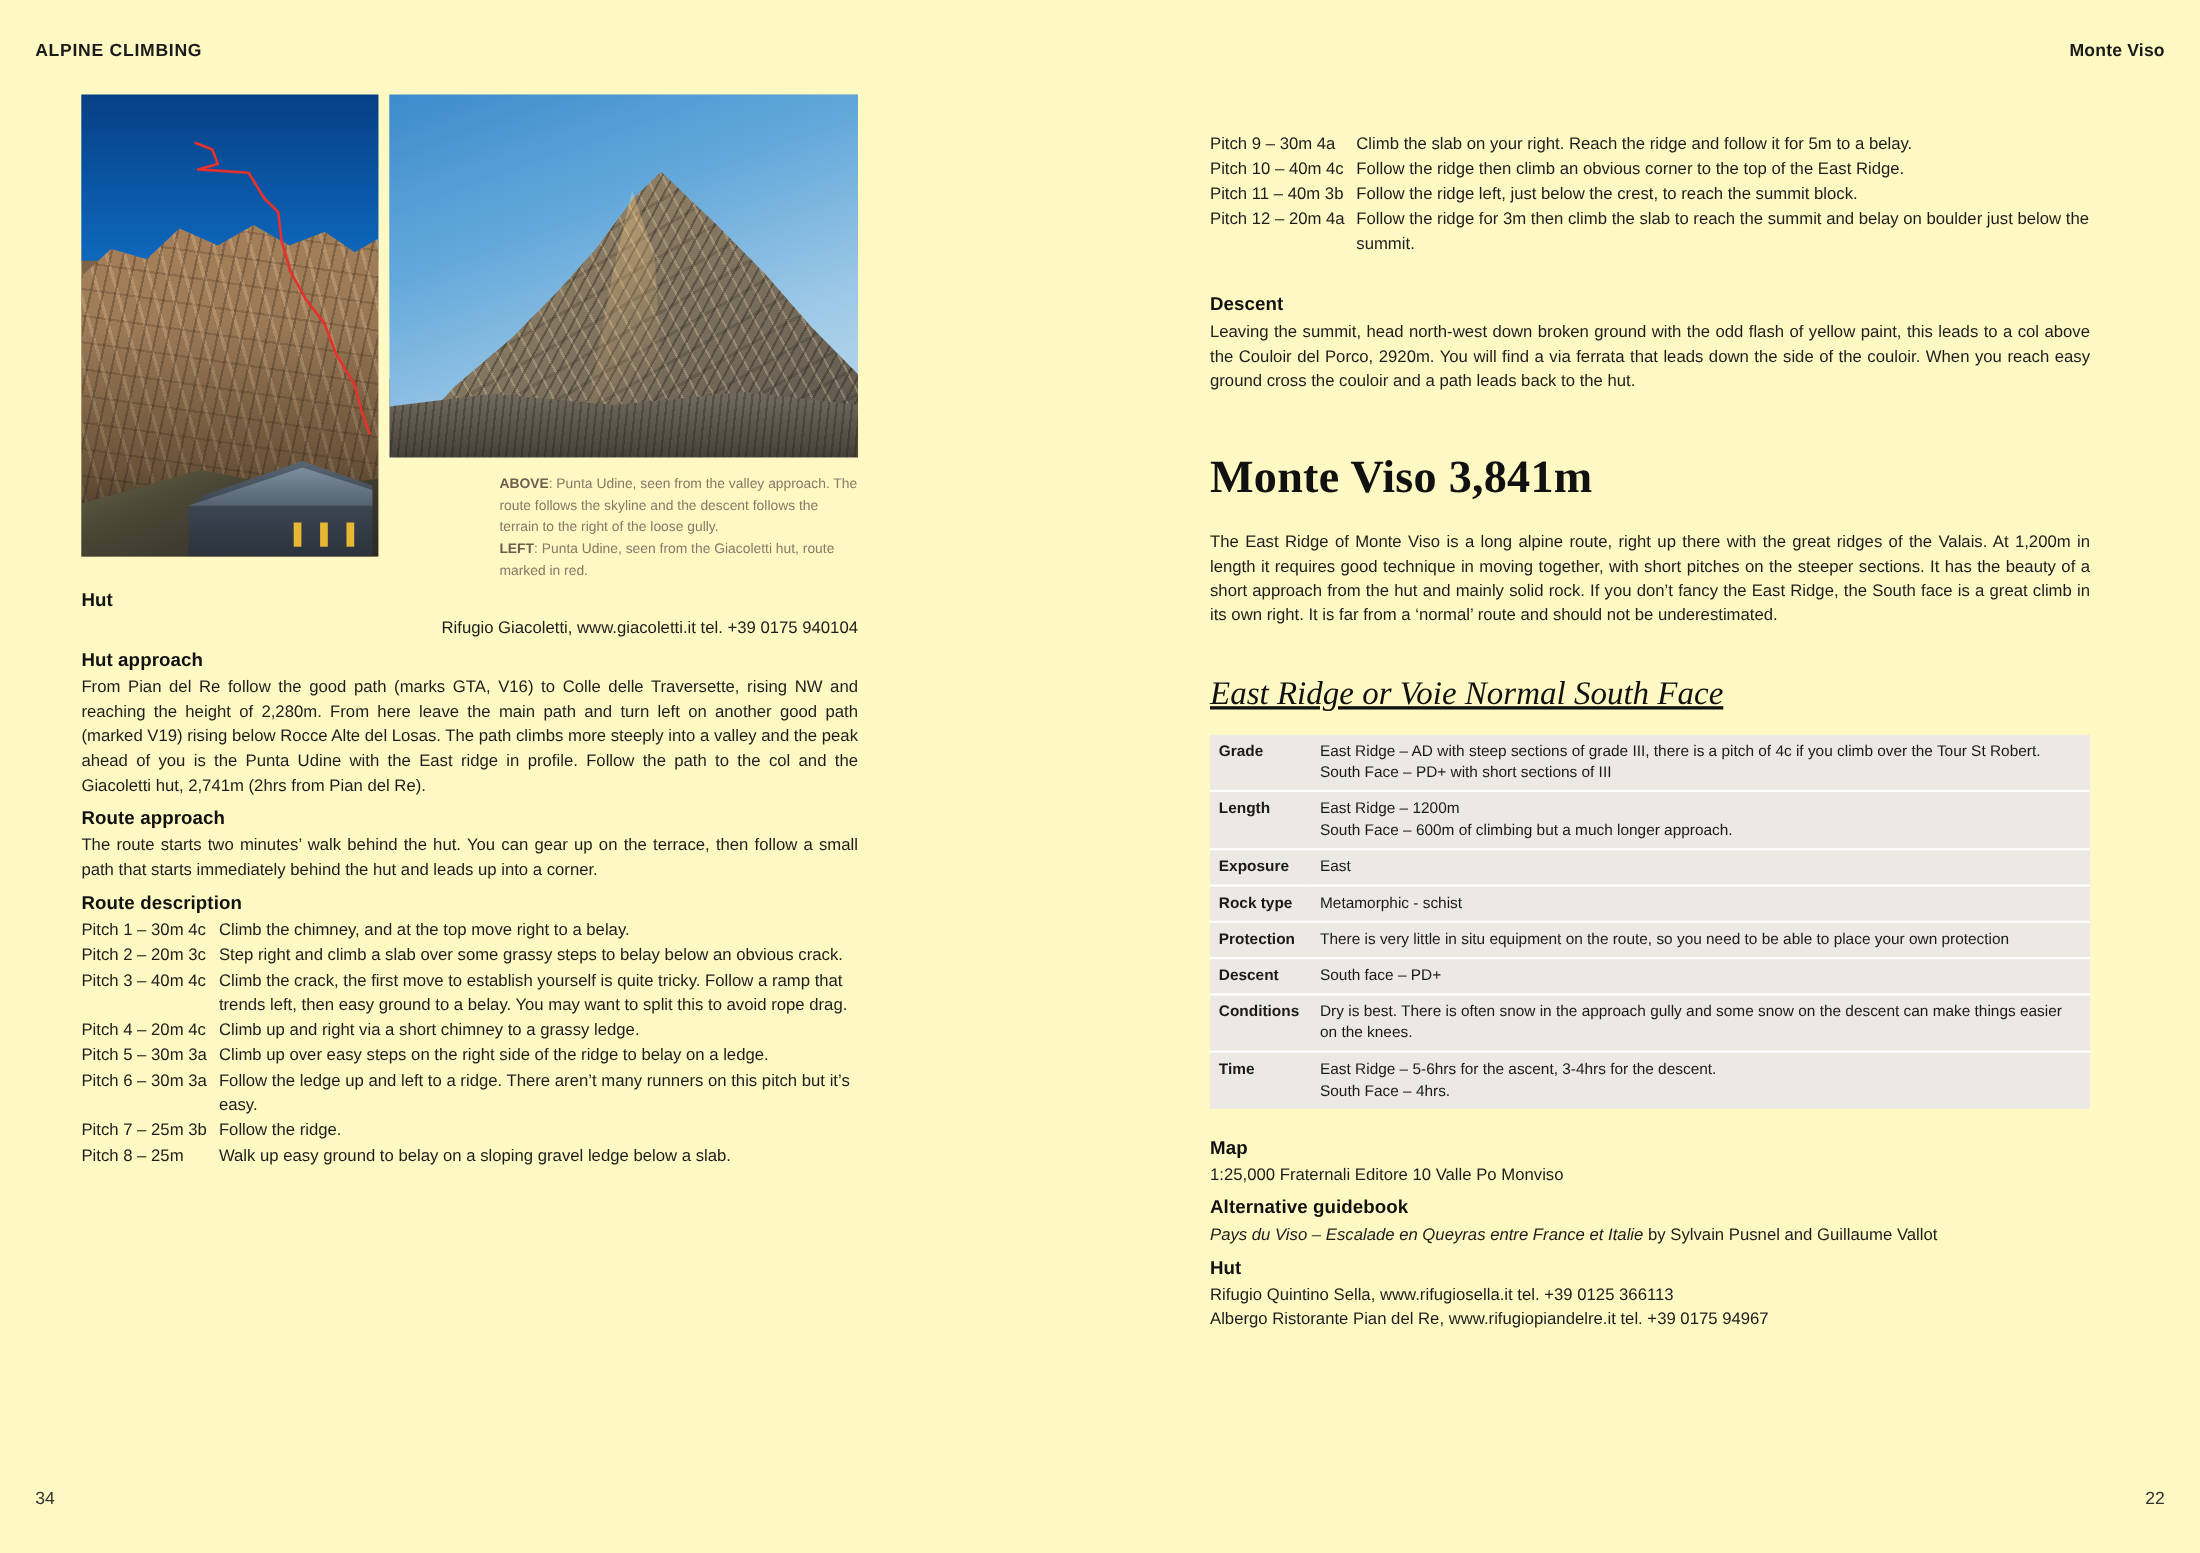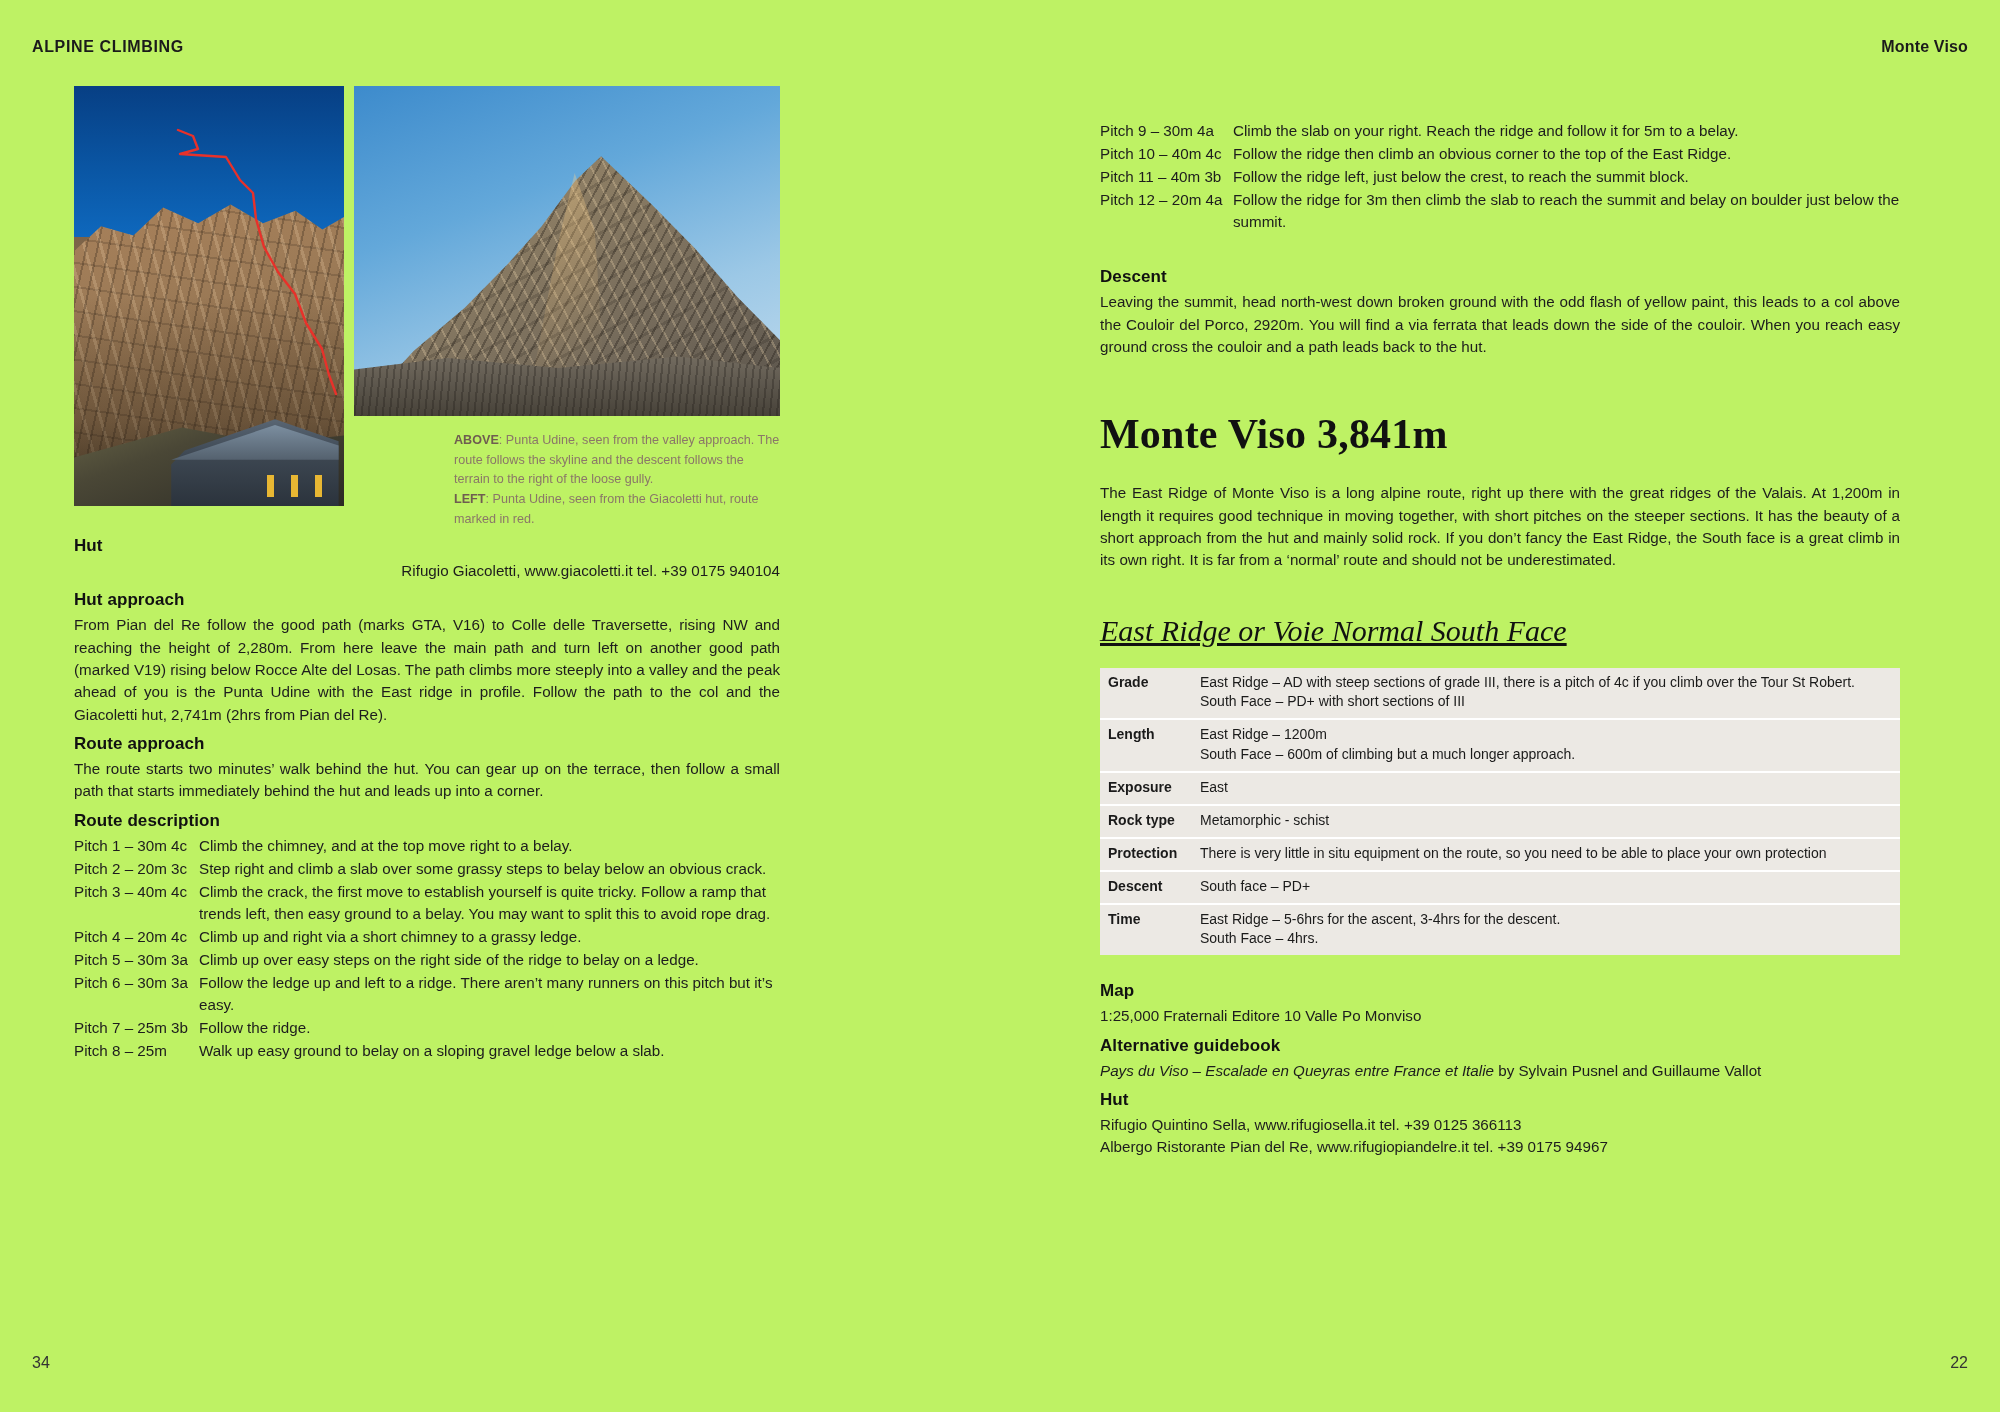--- a/index.html
+++ b/index.html
@@ -9,21 +9,21 @@
     height: 1412px;
     background: #ffffff;
     font-family: "Liberation Sans", sans-serif;
     -webkit-font-smoothing: antialiased;
   }
 
   .spread {
     position: relative;
     width: 2000px;
     height: 1412px;
-    background: #bef264;
+    background: #fef9c3;
     overflow: hidden;
   }
 
   
   .runhead {
     position: absolute;
     top: 38px;
     font-size: 16px;
     font-weight: 700;
     letter-spacing: 0.04em;
@@ -413,20 +413,26 @@
               <span class="info-line">There is very little in situ equipment on the route, so you need to be able to place your own protection</span>
             </td>
           </tr>
           <tr>
             <td class="info-key">Descent</td>
             <td class="info-val">
               <span class="info-line">South face – PD+</span>
             </td>
           </tr>
           <tr>
+            <td class="info-key">Conditions</td>
+            <td class="info-val">
+              <span class="info-line">Dry is best. There is often snow in the approach gully and some snow on the descent can make things easier on the knees.</span>
+            </td>
+          </tr>
+          <tr>
             <td class="info-key">Time</td>
             <td class="info-val">
               <span class="info-line">East Ridge – 5-6hrs for the ascent, 3-4hrs for the descent.</span>
               <span class="info-line">South Face – 4hrs.</span>
             </td>
           </tr>
         </tbody>
     </table>
 
     <div class="blk" style="margin-top:26px">

